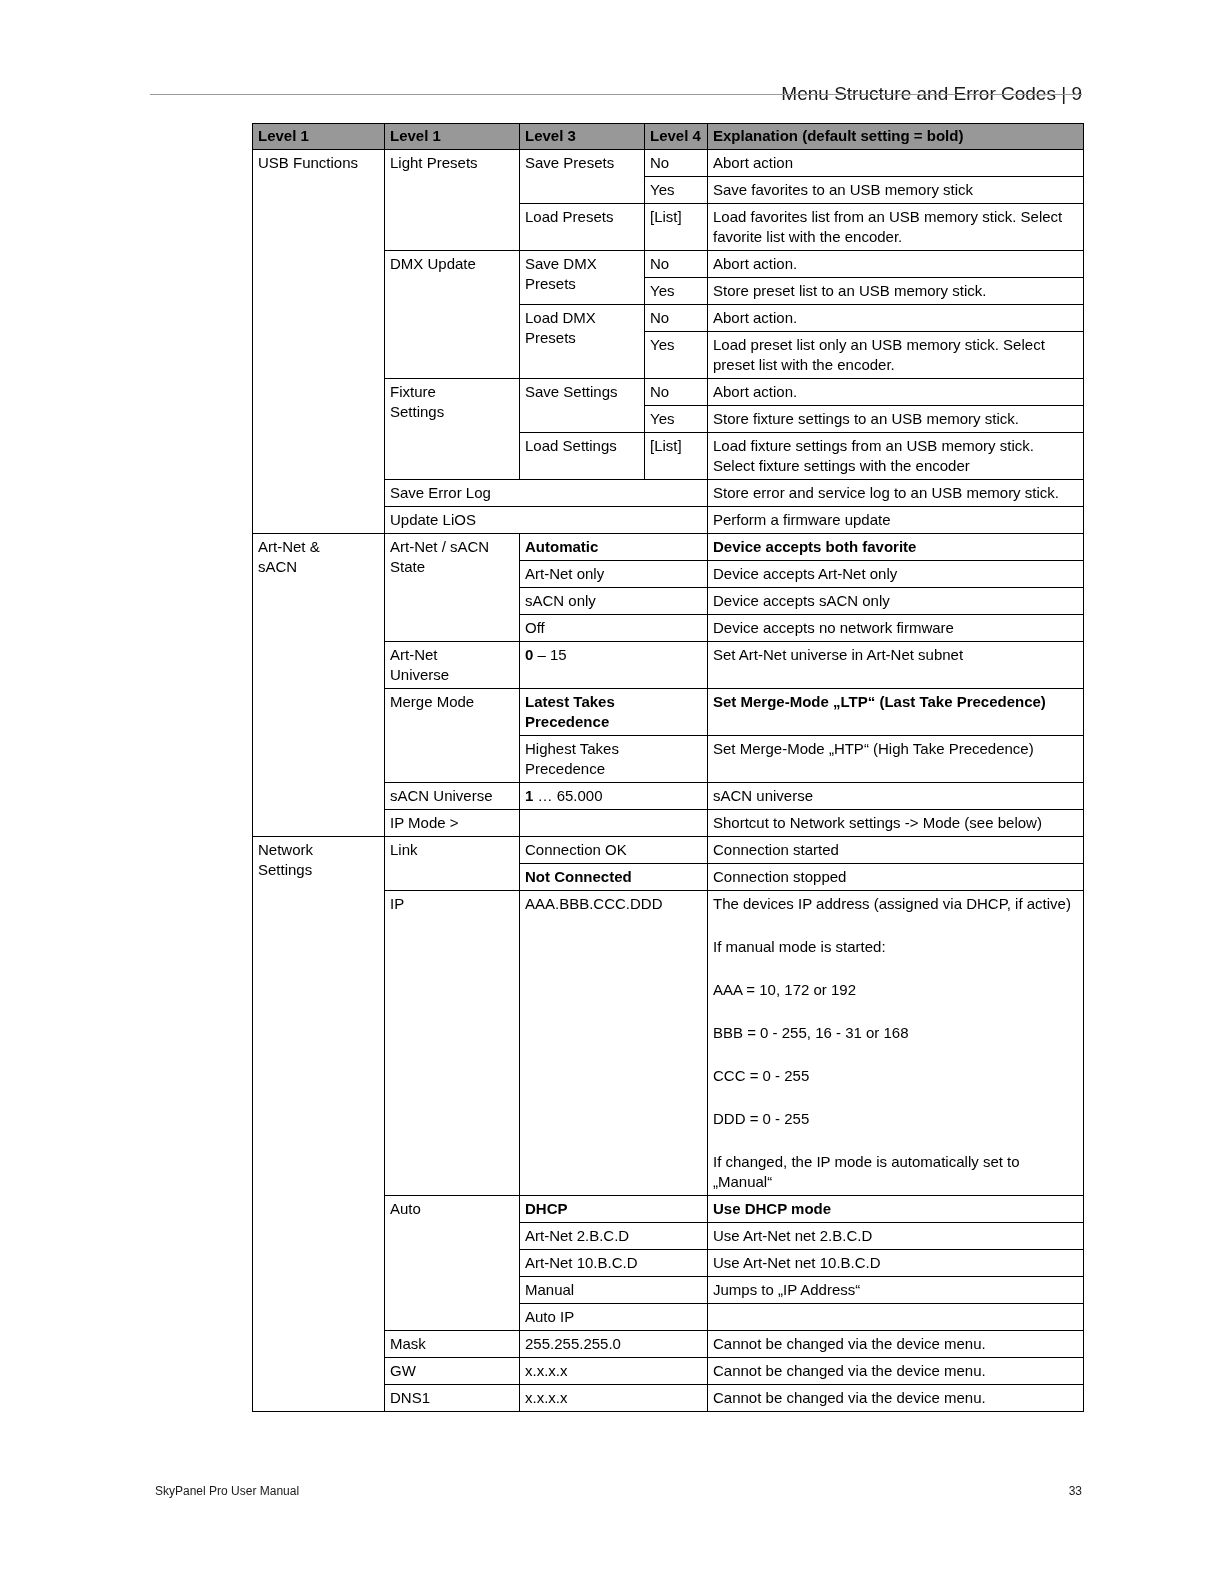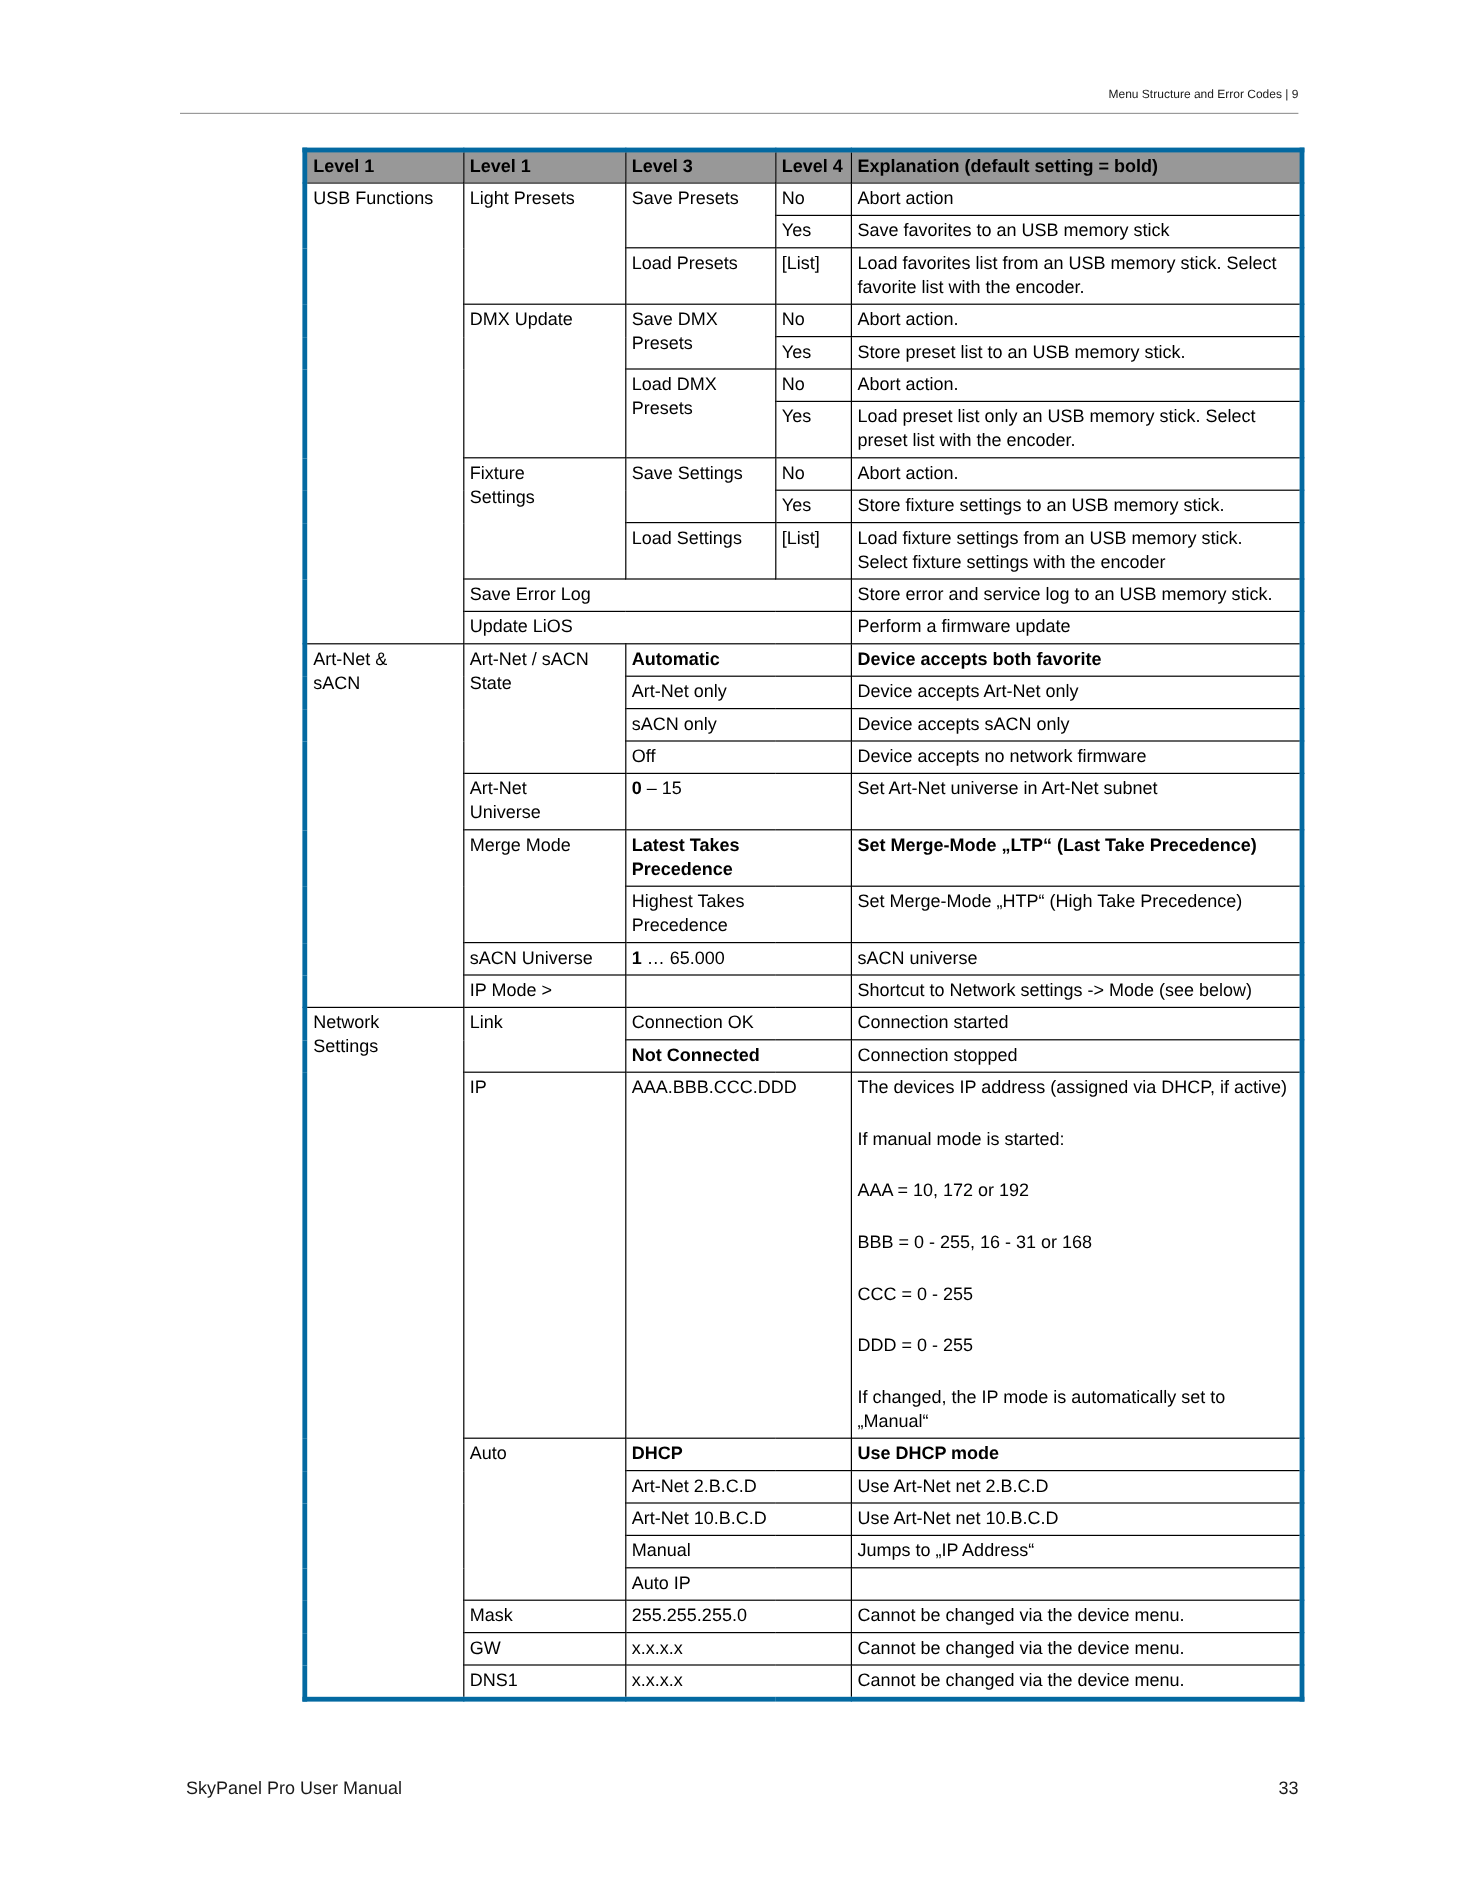--- a/index.html
+++ b/index.html
@@ -7,39 +7,39 @@
     width: 1224px; height: 1584px;
     background: #ffffff;
     position: relative;
     font-family: "Liberation Sans", sans-serif;
     color: #000;
     font-size: 15px;
     line-height: 20px;
   }
   .page-header {
     position: absolute;
-    top: 70px; right: 142px;
-    font-size: 10px;
+    top: 84px; right: 142px;
+    font-size: 19px;
     color: #1a1a1a;
   }
   .header-rule {
     position: absolute;
     top: 94px; left: 150px;
     width: 932px; height: 0;
     border-top: 1px solid #9a9a9a;
   }
   .table-wrap {
     position: absolute;
     top: 123px; left: 252px;
   }
   table.menu {
     border-collapse: collapse;
     table-layout: fixed;
     width: 831px;
-    border: 4px solid #0369a1;
+    border: 1px solid #0369a1;
   }
   table.menu th, table.menu td {
     border: 1px solid #000;
     vertical-align: top;
     text-align: left;
     padding: 3px 5px 3px 5px;
     font-size: 15px;
     line-height: 20px;
     overflow: hidden;
     word-wrap: break-word;
@@ -51,21 +51,21 @@
     padding-top: 2px;
     padding-bottom: 3px;
   }
   td .p + .p { margin-top: 23px; }
   .footer {
     position: absolute;
     top: 1481px; left: 155px;
     width: 927px;
     display: flex;
     justify-content: space-between;
-    font-size: 15px;
+    font-size: 12px;
     color: #1a1a1a;
   }
 </style>
 </head>
 <body>
 
 <div class="page-header">Menu Structure and Error Codes | 9</div>
 <div class="header-rule"></div>
 
 <div class="table-wrap">

